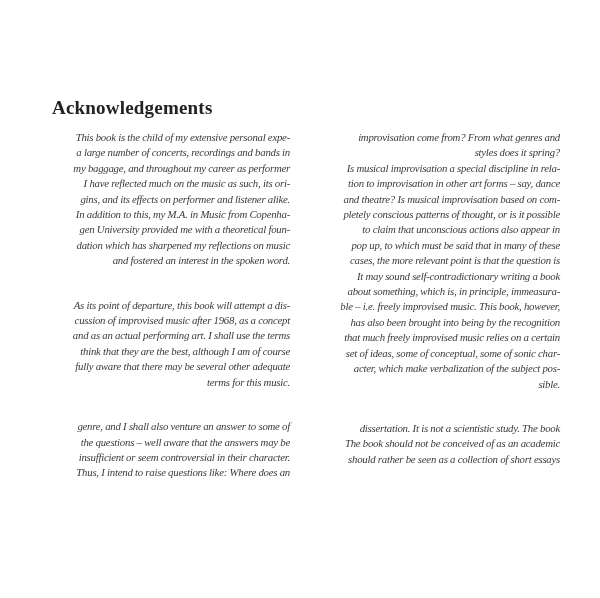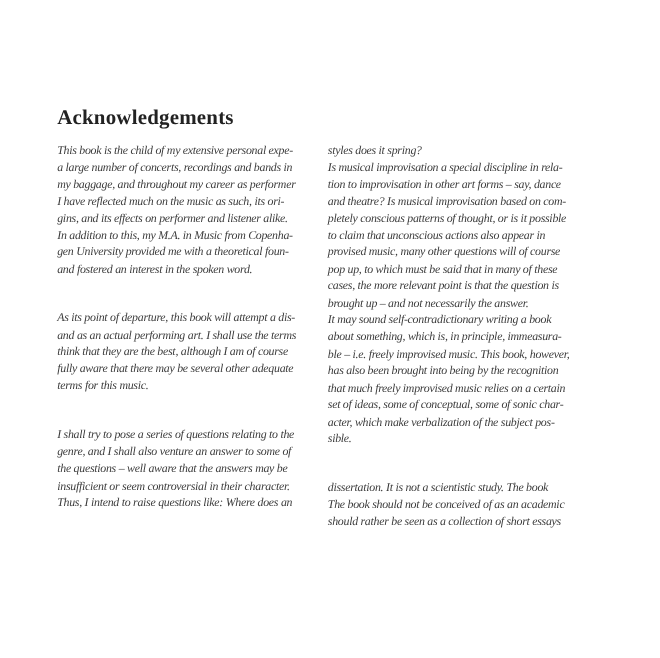--- a/index.html
+++ b/index.html
@@ -25,21 +25,22 @@
     font-weight: bold;
     letter-spacing: 0.2px;
     color: #222222;
   }
   .columns {
     position: absolute;
     left: 52px;
     top: 130px;
     width: 496px;
     display: flex;
-    column-gap: 8px;
+    column-gap: 32px;
+    text-align: right;
   }
   .col {
     width: 238px;
     flex: 0 0 238px;
   }
   .para + .para {
     margin-top: 29px;
   }
   .line {
     font-style: italic;
@@ -58,49 +59,49 @@
   <div class="columns">
     <div class="col">
         <div class="para">
           <div class="line">This book is the child of my extensive personal expe-</div>
           <div class="line">a large number of concerts, recordings and bands in</div>
           <div class="line">my baggage, and throughout my career as performer</div>
           <div class="line">I have reflected much on the music as such, its ori-</div>
           <div class="line">gins, and its effects on performer and listener alike.</div>
           <div class="line">In addition to this, my M.A. in Music from Copenha-</div>
           <div class="line">gen University provided me with a theoretical foun-</div>
+          <div class="line">dation which has sharpened my reflections on music</div>
           <div class="line">and fostered an interest in the spoken word.</div>
         </div>
         <div class="para">
           <div class="line">As its point of departure, this book will attempt a dis-</div>
+          <div class="line">cussion of improvised music after 1968, as a concept</div>
           <div class="line">and as an actual performing art. I shall use the terms</div>
           <div class="line">think that they are the best, although I am of course</div>
           <div class="line">fully aware that there may be several other adequate</div>
           <div class="line">terms for this music.</div>
         </div>
         <div class="para">
-          <div class="line">I shall try to pose a series of questions relating to the</div>
           <div class="line">genre, and I shall also venture an answer to some of</div>
           <div class="line">the questions – well aware that the answers may be</div>
           <div class="line">insufficient or seem controversial in their character.</div>
           <div class="line">Thus, I intend to raise questions like: Where does an</div>
         </div>
       </div>
     <div class="col">
         <div class="para">
+          <div class="line">improvisation come from? From what genres and</div>
           <div class="line">styles does it spring?</div>
           <div class="line">Is musical improvisation a special discipline in rela-</div>
           <div class="line">tion to improvisation in other art forms – say, dance</div>
           <div class="line">and theatre? Is musical improvisation based on com-</div>
           <div class="line">pletely conscious patterns of thought, or is it possible</div>
           <div class="line">to claim that unconscious actions also appear in</div>
-          <div class="line">provised music, many other questions will of course</div>
           <div class="line">pop up, to which must be said that in many of these</div>
           <div class="line">cases, the more relevant point is that the question is</div>
-          <div class="line">brought up – and not necessarily the answer.</div>
           <div class="line">It may sound self-contradictionary writing a book</div>
           <div class="line">about something, which is, in principle, immeasura-</div>
           <div class="line">ble – i.e. freely improvised music. This book, however,</div>
           <div class="line">has also been brought into being by the recognition</div>
           <div class="line">that much freely improvised music relies on a certain</div>
           <div class="line">set of ideas, some of conceptual, some of sonic char-</div>
           <div class="line">acter, which make verbalization of the subject pos-</div>
           <div class="line">sible.</div>
         </div>
         <div class="para">

